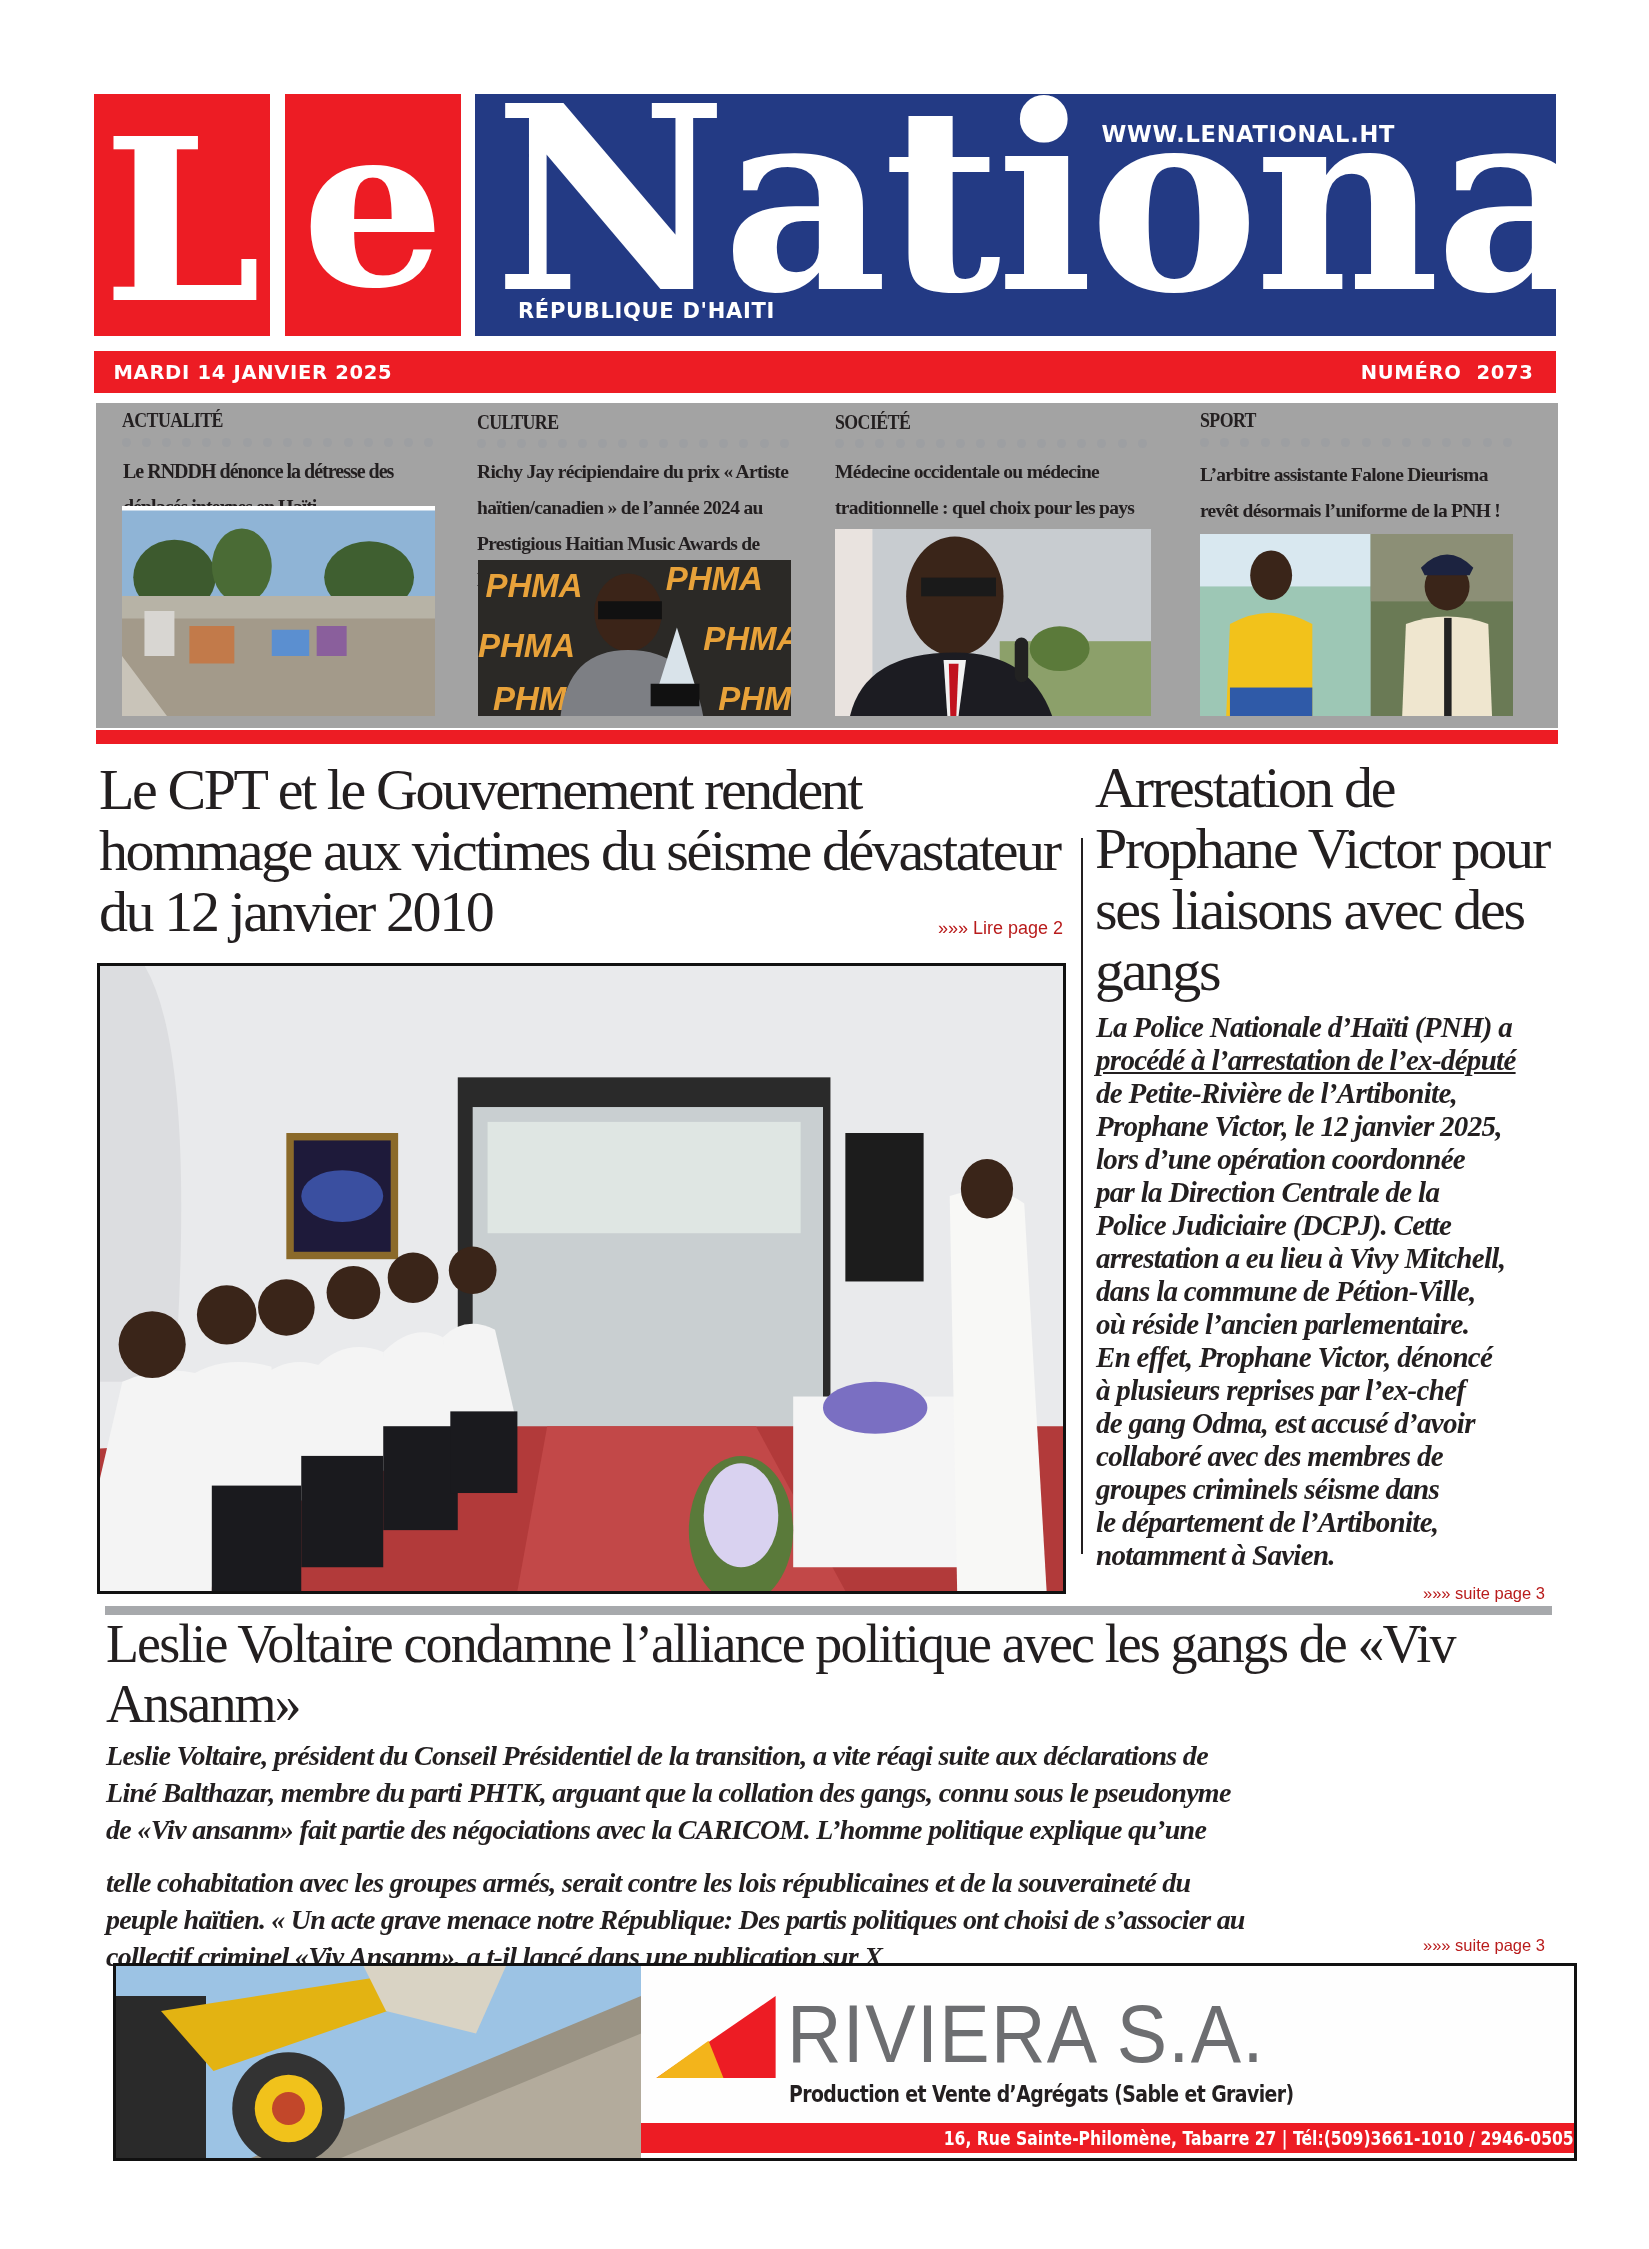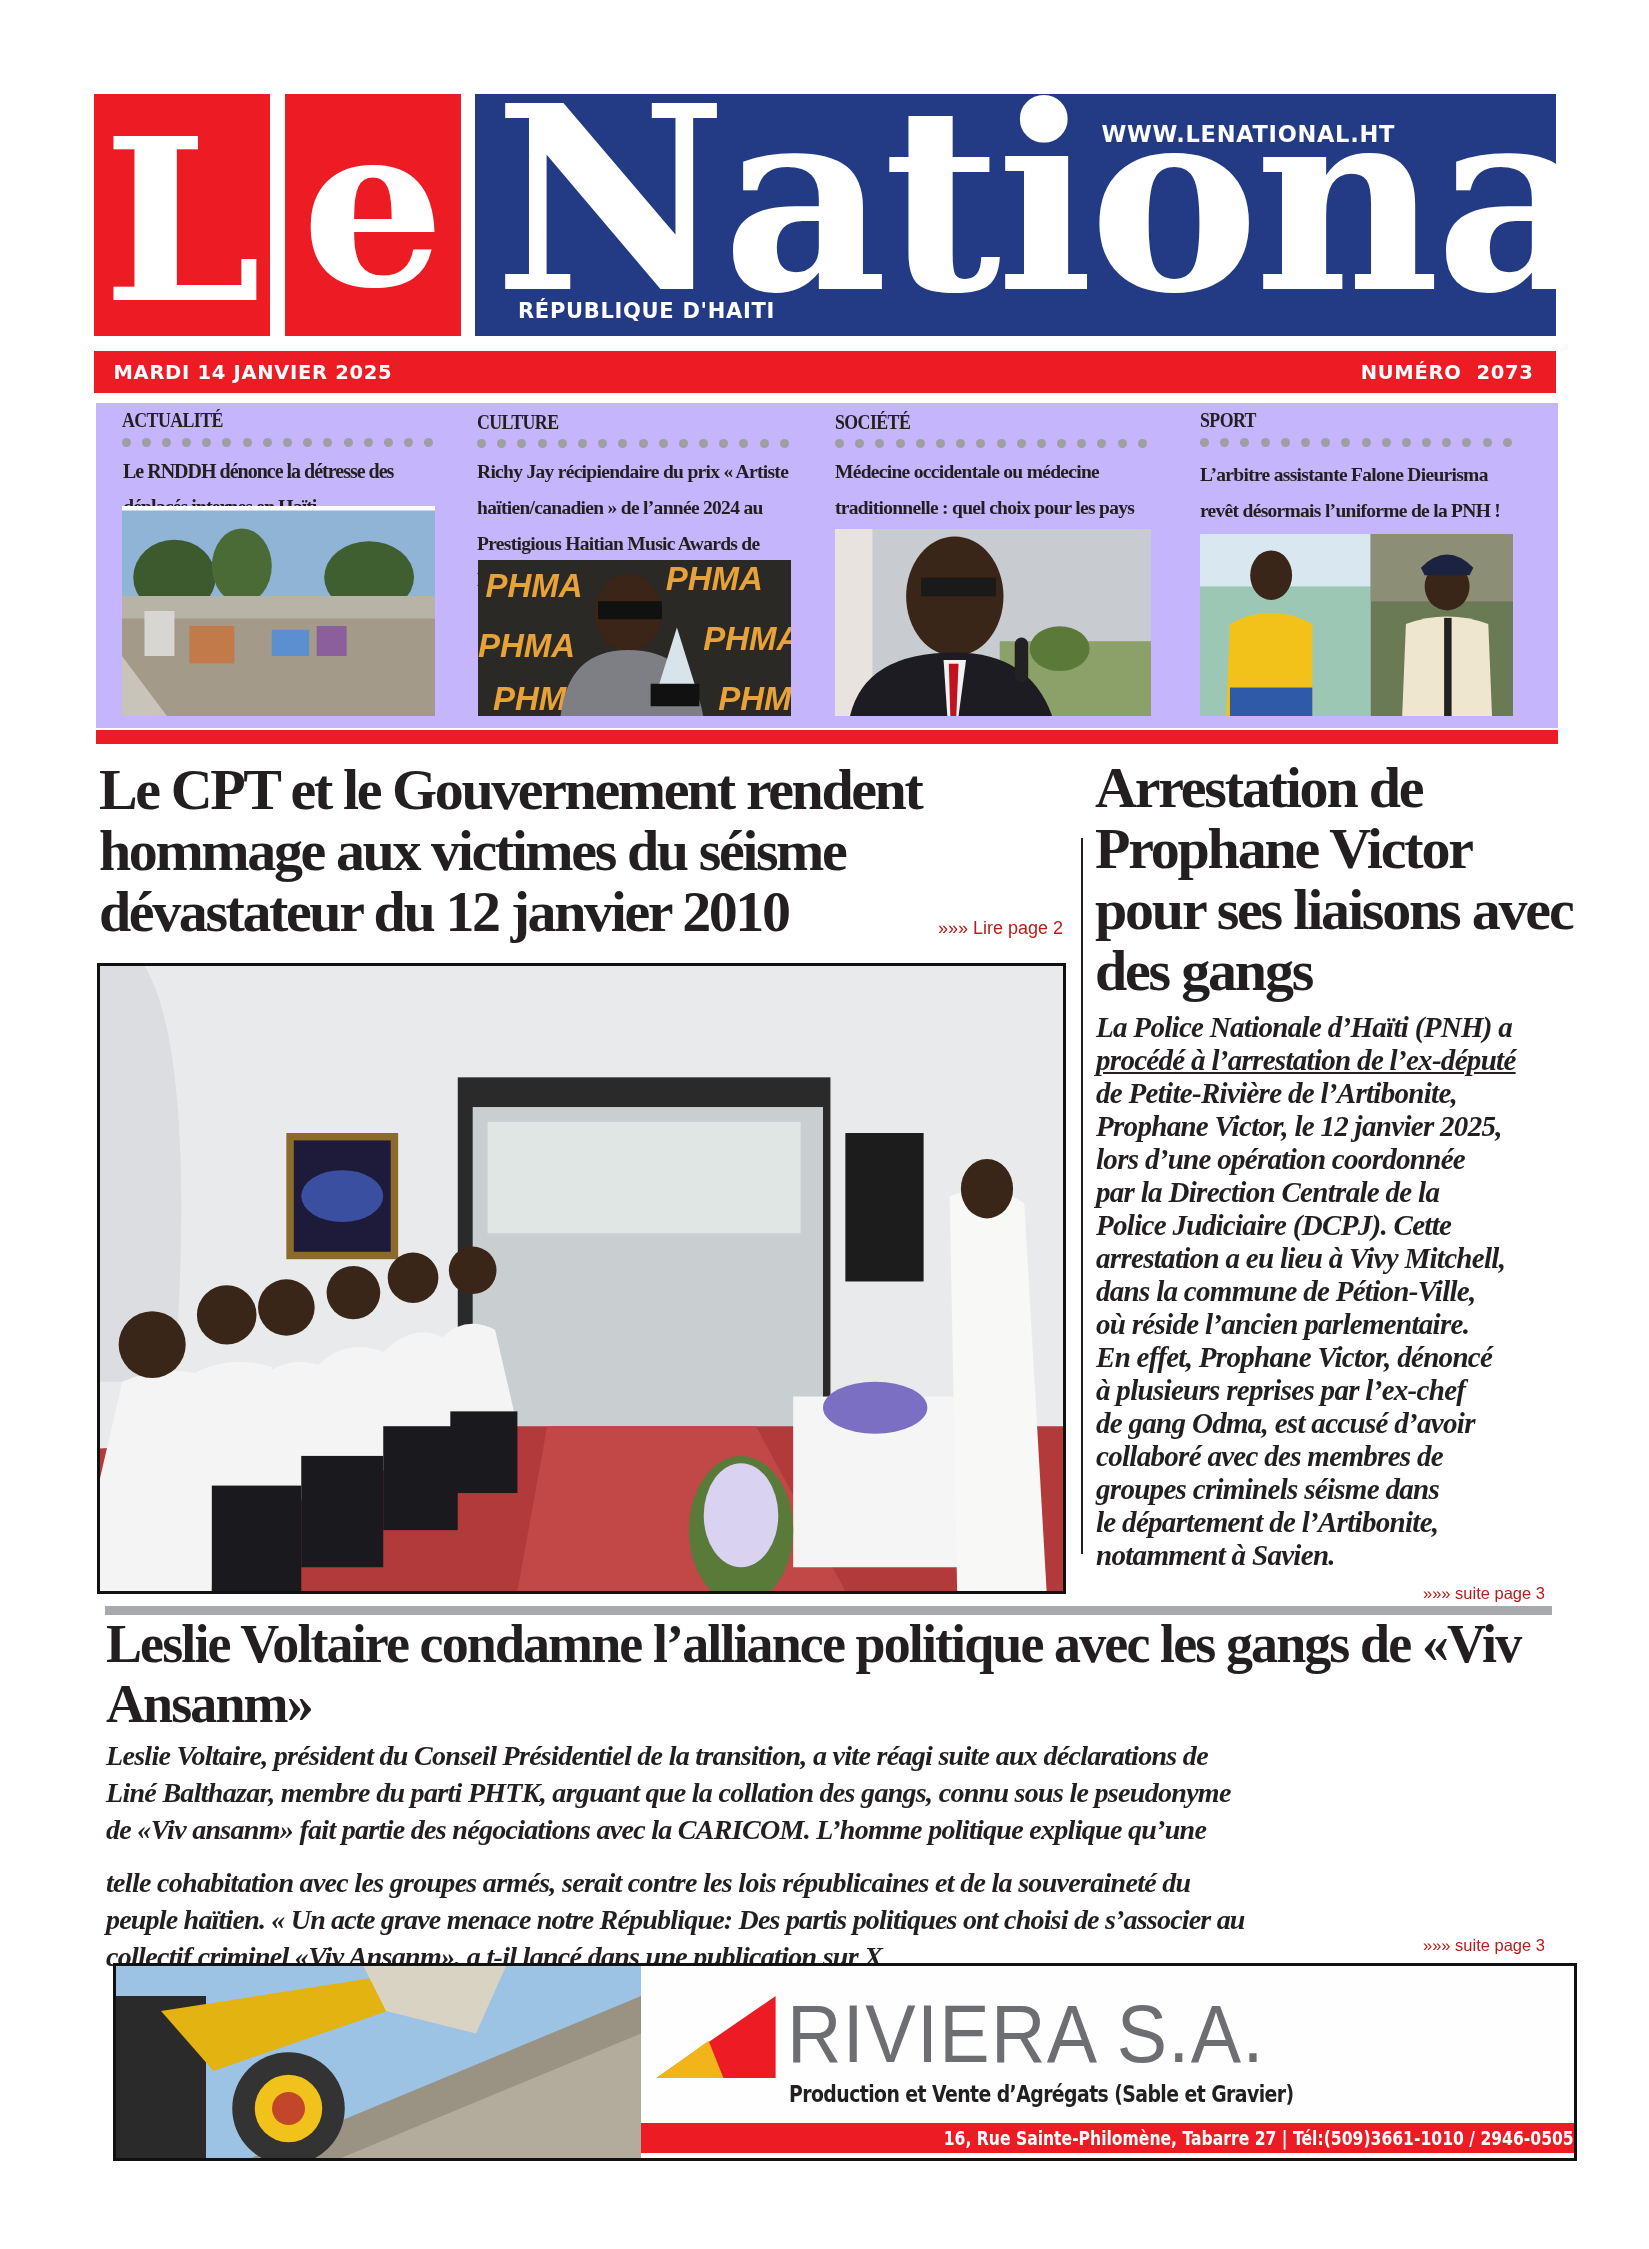--- a/index.html
+++ b/index.html
@@ -14,33 +14,33 @@
   .mast-blue { background:#233a84; }
   .mast-title { color:#fff; font-family:"DejaVu Serif", serif; font-weight:bold;
                 font-size:255px; line-height:1; letter-spacing:-4.5px; }
   .mast-small { color:#fff; font-family:"DejaVu Sans", sans-serif; font-weight:bold;
                 letter-spacing:0.7px; }
 
   .date-bar { background:#ed1c24; color:#fff; font-family:"DejaVu Sans", sans-serif;
               font-weight:bold; font-size:19.5px; letter-spacing:0.7px; }
 
   
-  .panel { background:#c4b5fd; }
+  .panel { background:#a3a3a3; }
   .teaser { position:absolute; }
   .teaser .cat { font-family:"Liberation Serif", serif; font-weight:bold; font-size:21px;
                  letter-spacing:-0.7px; color:#231f20; line-height:22.5px; transform:scaleX(0.85); transform-origin:left; }
   .teaser .dots { height:10.5px; margin-top:6px; display:flex; gap:11.2px; }
   .teaser .dot { width:9px; height:9px; border-radius:50%; background:#9d9fa2; flex:none; }
   .teaser .head { font-family:"Liberation Serif", serif; font-weight:bold; font-size:21px;
                   line-height:36px; color:#231f20; margin-top:4.5px; letter-spacing:-0.6px; }
 
   .red-band { background:#ed1c24; }
 
   
-  .h-main { font-family:"Liberation Serif", serif; font-weight:bold; color:#231f20;
+  .h-main { font-family:"Liberation Serif", serif; font-weight:normal; color:#231f20;
             letter-spacing:-2.2px; }
   .more { color:#b91c1c; font-family:"Liberation Sans", sans-serif; font-size:18px; }
   .body-it { font-family:"Liberation Serif", serif; font-style:italic; font-weight:bold;
              color:#231f20; }
   .divider { background:#231f20; width:2.2px; }
   .photo { border:3px solid #111; box-sizing:border-box; overflow:hidden; }
   .grey-bar { background:#a7a9ac; }
   .ad { border:3px solid #111; box-sizing:border-box; overflow:hidden; background:#fefefe;margin-left:16px; }
 </style>
 </head>

